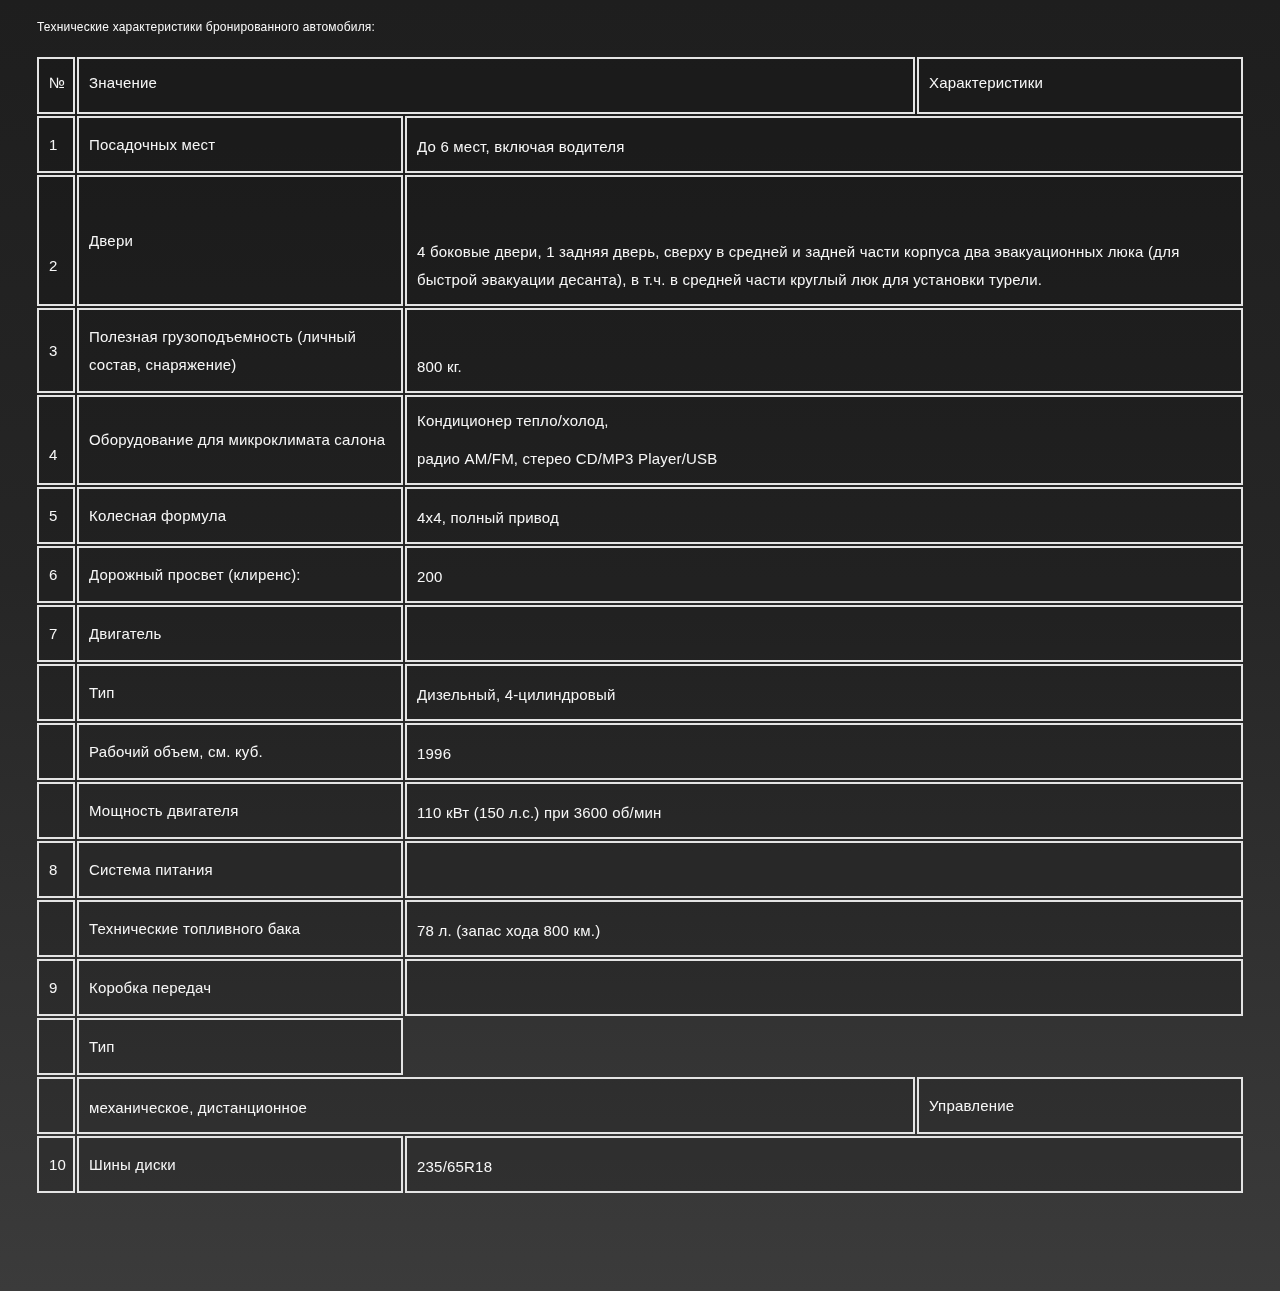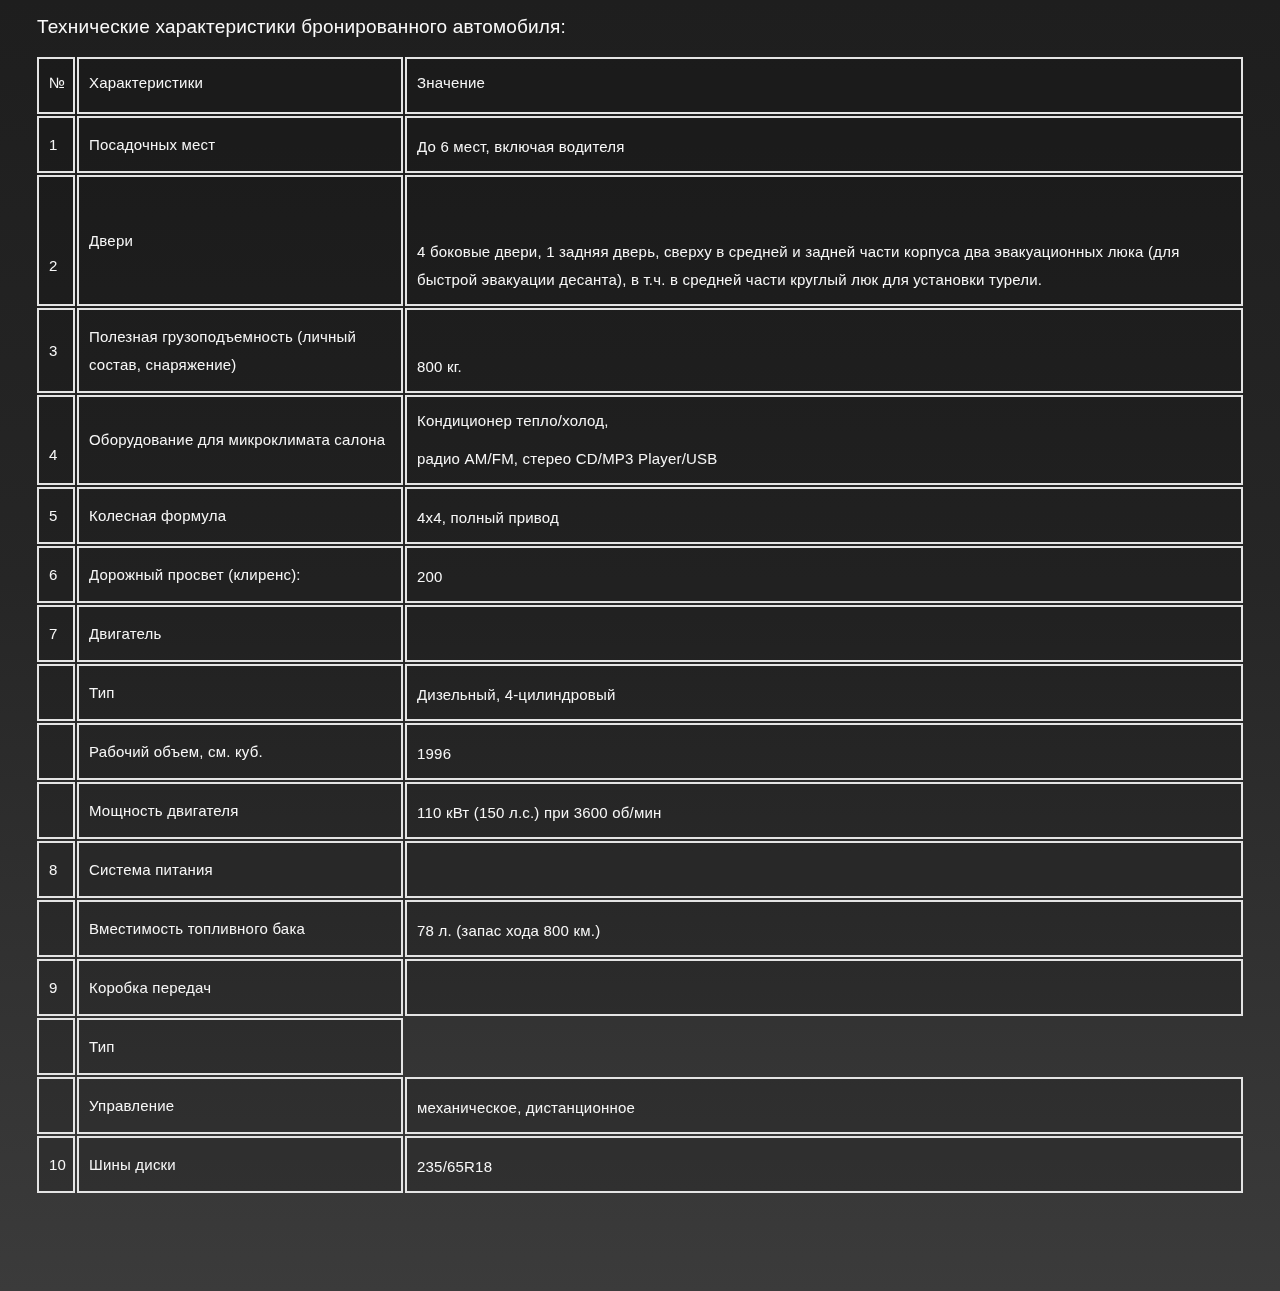--- a/index.html
+++ b/index.html
@@ -5,21 +5,21 @@
   * { box-sizing: border-box; margin: 0; padding: 0; }
   html, body { width: 1280px; height: 1291px; overflow: hidden; }
   body {
     background: linear-gradient(180deg, #1e1e1e 0%, #262626 45%, #3b3b3b 100%);
     font-family: "Liberation Sans", sans-serif;
     color: #f7f7f7;
     -webkit-font-smoothing: antialiased;
   }
   .page { padding: 15px 37px 0 37px; }
   .title {
-    font-size: 19px;
+    font-size: 12px;
     line-height: 20px;
     margin: 2px 0 20px 0;
     color: #fafafa;
     letter-spacing: 0.2px;
   }
   .tbl { width: 1206px; }
   .row {
     display: flex;
     gap: 2px;
     margin-bottom: 2px;
@@ -49,25 +49,25 @@
 <body>
 
 <div class="page">
   <div class="title">Технические характеристики бронированного автомобиля:</div>
 
   <div class="tbl">
     <div class="row header">
       <div class="cell c-num">
         <span>№</span>
       </div>
+      <div class="cell c-val">
+        <span>Значение</span>
+      </div>
       <div class="cell c-char">
         <span>Характеристики</span>
-      </div>
-      <div class="cell c-val">
-        <span>Значение</span>
       </div>
     </div>
     <div id="rows-container">
         <div class="row">
           <div class="cell c-num">
             <span>1</span>
           </div>
           <div class="cell c-char">
             <span>Посадочных мест</span>
           </div>
@@ -180,21 +180,21 @@
           <div class="cell c-char">
             <span>Система питания</span>
           </div>
           <div class="cell c-val"></div>
         </div>
         <div class="row">
           <div class="cell c-num">
             <span></span>
           </div>
           <div class="cell c-char">
-            <span>Вместимость топливного бака</span>
+            <span>Технические топливного бака</span>
           </div>
           <div class="cell c-val">
             <p>78 л. (запас хода 800 км.)</p>
           </div>
         </div>
         <div class="row">
           <div class="cell c-num">
             <span>9</span>
           </div>
           <div class="cell c-char">
@@ -207,25 +207,25 @@
             <span></span>
           </div>
           <div class="cell c-char">
             <span>Тип</span>
           </div>
         </div>
         <div class="row">
           <div class="cell c-num">
             <span></span>
           </div>
+          <div class="cell c-val">
+            <p>механическое, дистанционное</p>
+          </div>
           <div class="cell c-char">
             <span>Управление</span>
-          </div>
-          <div class="cell c-val">
-            <p>механическое, дистанционное</p>
           </div>
         </div>
         <div class="row">
           <div class="cell c-num">
             <span>10</span>
           </div>
           <div class="cell c-char">
             <span>Шины диски</span>
           </div>
           <div class="cell c-val">

